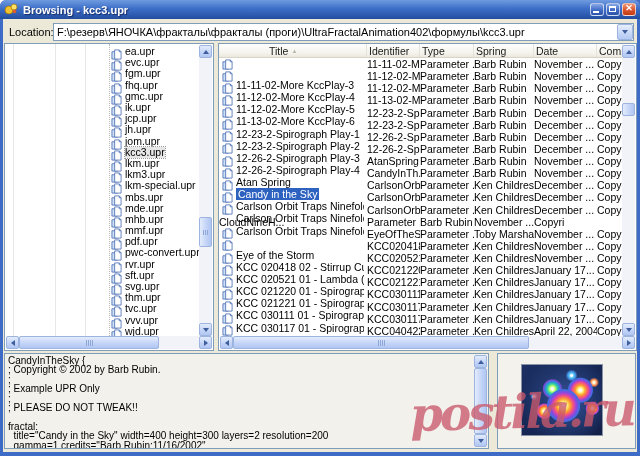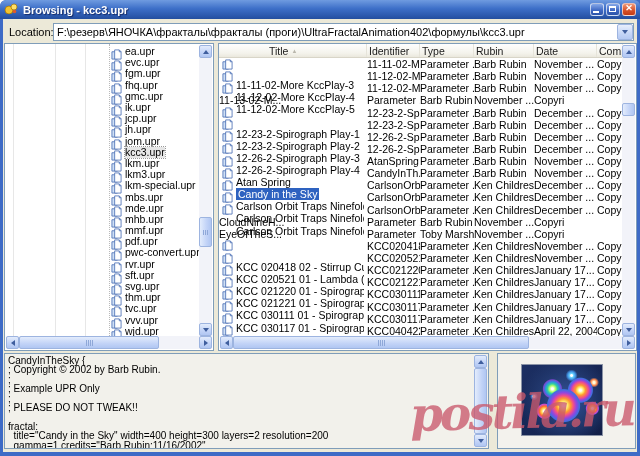--- a/index.html
+++ b/index.html
@@ -446,21 +446,21 @@
             <span>Title</span>
             <span class="sort-arrow">▲</span>
           </div>
           <div class="hcell">
             <span>Identifier</span>
           </div>
           <div class="hcell">
             <span>Type</span>
           </div>
           <div class="hcell">
-            <span>Rubin</span>
+            <span>Spring</span>
           </div>
           <div class="hcell">
             <span>Date</span>
           </div>
           <div class="hcell">
             <span>Comments</span>
           </div>
         </div>
       <div class="tbody" id="table-body">
   <div class="trow">
@@ -511,20 +511,30 @@
       <span class="txt">11-12-02-More KccPlay-5</span>
     </div>
     <div class="cell c-id">11-12-02-M...</div>
     <div class="cell c-type">Parameter ...</div>
     <div class="cell c-author">Barb Rubin</div>
     <div class="cell c-date">November ...</div>
     <div class="cell c-comments">Copyri</div>
   </div>
 
   <div class="trow">
+    <div class="cell c-title">
+      <span class="doc-icon">
+        <svg width="11" height="11" viewBox="0 0 12 12">
+          <path d="M1 3 h6 v8 h-6 z" fill="#cfe0f5" stroke="#4a6fb5" stroke-width="0.9"></path>
+          <path d="M4 1 h5 l2 2 v8 h-7 z" fill="#ffffff" stroke="#4a6fb5" stroke-width="0.9"></path>
+          <path d="M9 1 v2 h2" fill="none" stroke="#4a6fb5" stroke-width="0.9"></path>
+        </svg>
+      </span>
+      <span class="txt">11-13-02-More KccPlay-6</span>
+    </div>
     <div class="cell c-id">11-13-02-M...</div>
     <div class="cell c-type">Parameter ...</div>
     <div class="cell c-author">Barb Rubin</div>
     <div class="cell c-date">November ...</div>
     <div class="cell c-comments">Copyri</div>
   </div>
 
   <div class="trow">
     <div class="cell c-title">
       <span class="doc-icon">
@@ -689,20 +699,30 @@
 
   <div class="trow">
     <div class="cell c-id">CloudNineH...</div>
     <div class="cell c-type">Parameter ...</div>
     <div class="cell c-author">Barb Rubin</div>
     <div class="cell c-date">November ...</div>
     <div class="cell c-comments">Copyri</div>
   </div>
 
   <div class="trow">
+    <div class="cell c-title">
+      <span class="doc-icon">
+        <svg width="11" height="11" viewBox="0 0 12 12">
+          <path d="M1 3 h6 v8 h-6 z" fill="#cfe0f5" stroke="#4a6fb5" stroke-width="0.9"></path>
+          <path d="M4 1 h5 l2 2 v8 h-7 z" fill="#ffffff" stroke="#4a6fb5" stroke-width="0.9"></path>
+          <path d="M9 1 v2 h2" fill="none" stroke="#4a6fb5" stroke-width="0.9"></path>
+        </svg>
+      </span>
+      <span class="txt">Eye of the Storm</span>
+    </div>
     <div class="cell c-id">EyeOfTheS...</div>
     <div class="cell c-type">Parameter ...</div>
     <div class="cell c-author">Toby Marshall</div>
     <div class="cell c-date">November ...</div>
     <div class="cell c-comments">Copyri</div>
   </div>
 
   <div class="trow">
     <div class="cell c-title">
       <span class="doc-icon">

